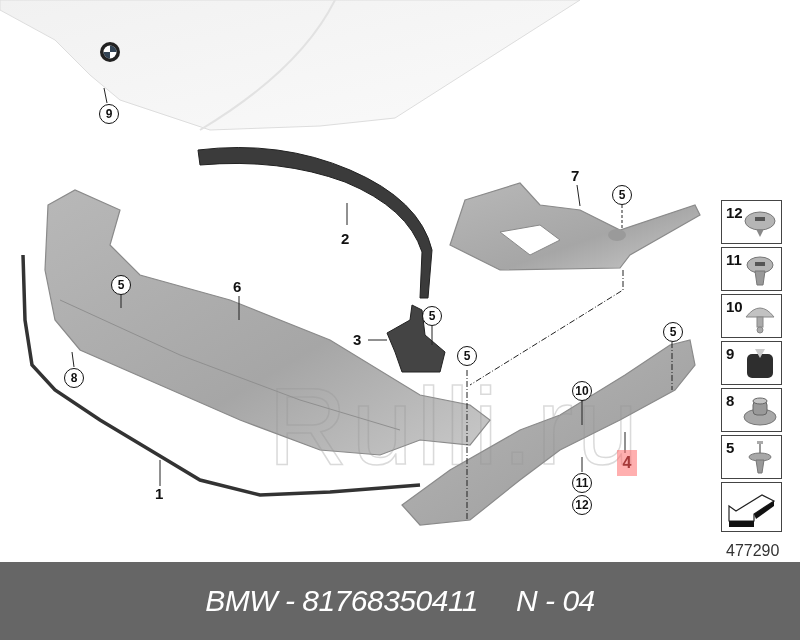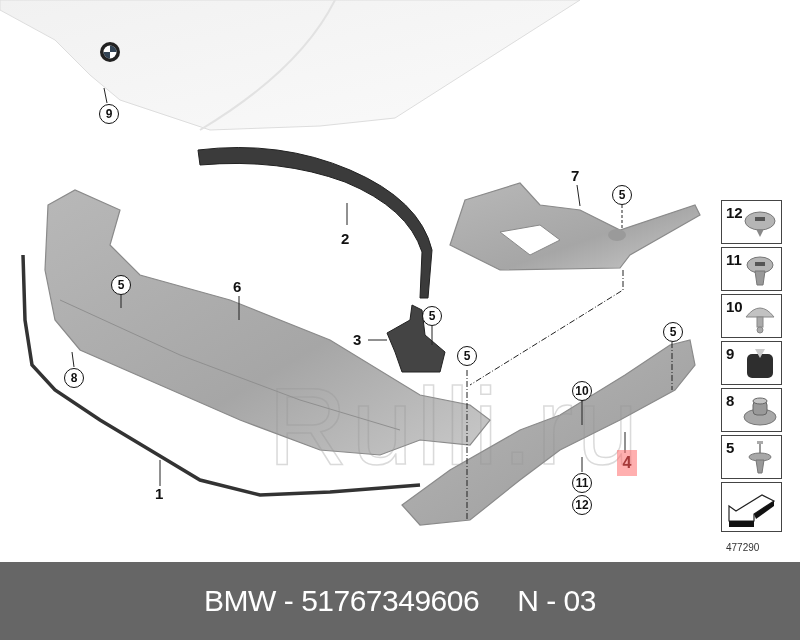--- a/index.html
+++ b/index.html
@@ -7,23 +7,23 @@
   #stage{position:absolute;left:0;top:0;width:800px;height:562px;background:#fff;}
   svg.diagram{position:absolute;left:0;top:0;}
   .callout-circle{position:absolute;width:20px;height:20px;border:1.6px solid #111;border-radius:50%;background:#fff;
     display:flex;align-items:center;justify-content:center;font-weight:bold;font-size:12px;color:#111;box-sizing:border-box;}
   .callout-plain{position:absolute;font-weight:bold;font-size:15px;color:#111;}
   .legend{position:absolute;left:721px;top:200px;width:61px;}
   .legend-cell{position:relative;width:61px;height:44px;border:1.4px solid #444;box-sizing:border-box;margin-bottom:3px;background:#fff;}
   .legend-num{position:absolute;left:4px;top:3px;font-weight:bold;font-size:15px;color:#111;}
   .legend-art{position:absolute;right:3px;top:4px;width:36px;height:36px;}
   .arrow-cell{height:50px;}
-  .diagram-id{position:absolute;left:726px;top:542px;font-size:10px;color:#333;}
+  .diagram-id{position:absolute;left:726px;top:542px;font-size:16px;color:#333;}
   .footer{position:absolute;left:0;top:562px;width:800px;height:78px;background:#666;color:#fff;
-    display:flex;align-items:center;justify-content:center;font-size:30px;letter-spacing:-0.5px;}
+    display:flex;align-items:center;justify-content:center;font-size:30px;letter-spacing:-0.5px;font-style:italic;}
   .footer .gap{display:inline-block;width:38px;}
   .highlight{position:absolute;left:617px;top:450px;width:20px;height:26px;background:rgba(255,110,110,0.55);
     color:#a63a3a;font-weight:bold;font-size:16px;display:flex;align-items:center;justify-content:center;}
   .watermark{position:absolute;font-size:110px;font-weight:normal;color:transparent;-webkit-text-stroke:1.5px rgba(150,150,150,0.35);left:268px;top:362px;letter-spacing:4px;}
 </style>
 </head>
 <body>
 
 <div id="stage">
   <svg class="diagram" width="800" height="562" viewBox="0 0 800 562">
@@ -152,16 +152,16 @@
         <path d="M3,20 L10,25 L36,9 L48,15 L28,28 L28,35 L3,35 Z" fill="#fff" stroke="#222" stroke-width="1.2"></path>
         <path d="M3,35 L28,35 L28,41 L3,41 Z" fill="#111"></path>
         <path d="M28,28 L48,15 L48,20 L30,33 Z" fill="#111"></path>
       </svg>
     </div>
   </div>
   <div class="diagram-id">477290</div>
 </div>
 
 <div class="footer">
-  <span>BMW</span>&nbsp;<span>-</span>&nbsp;<span>51767349606</span>
+  <span>BMW</span>&nbsp;<span>-</span>&nbsp;<span>81768350411</span>
   <span class="gap"></span>
-  <span>N</span>&nbsp;<span>-</span>&nbsp;<span>03</span>
+  <span>N</span>&nbsp;<span>-</span>&nbsp;<span>04</span>
 </div>
 
 </body></html>

